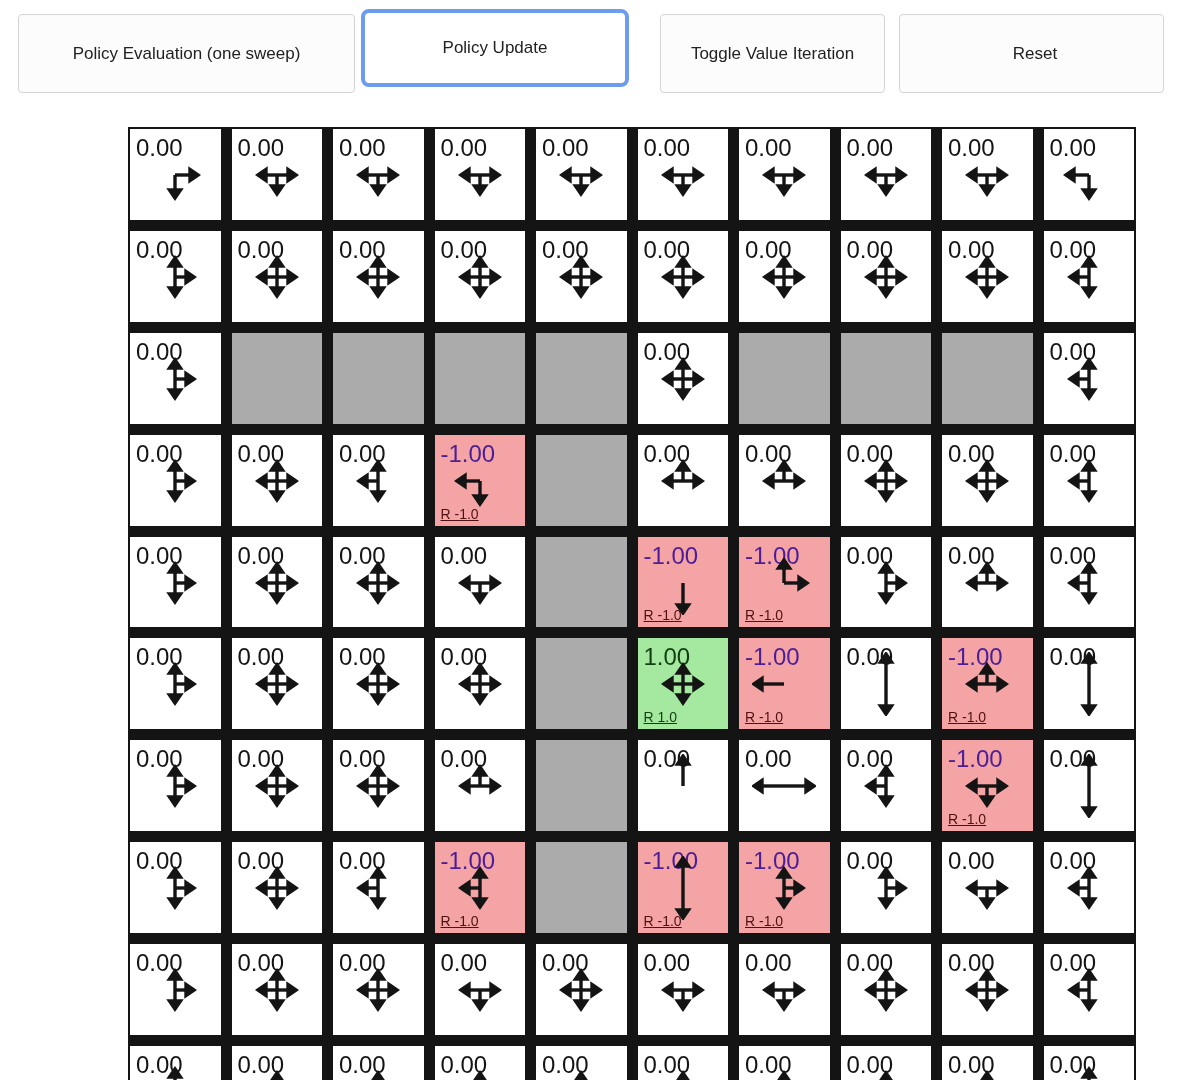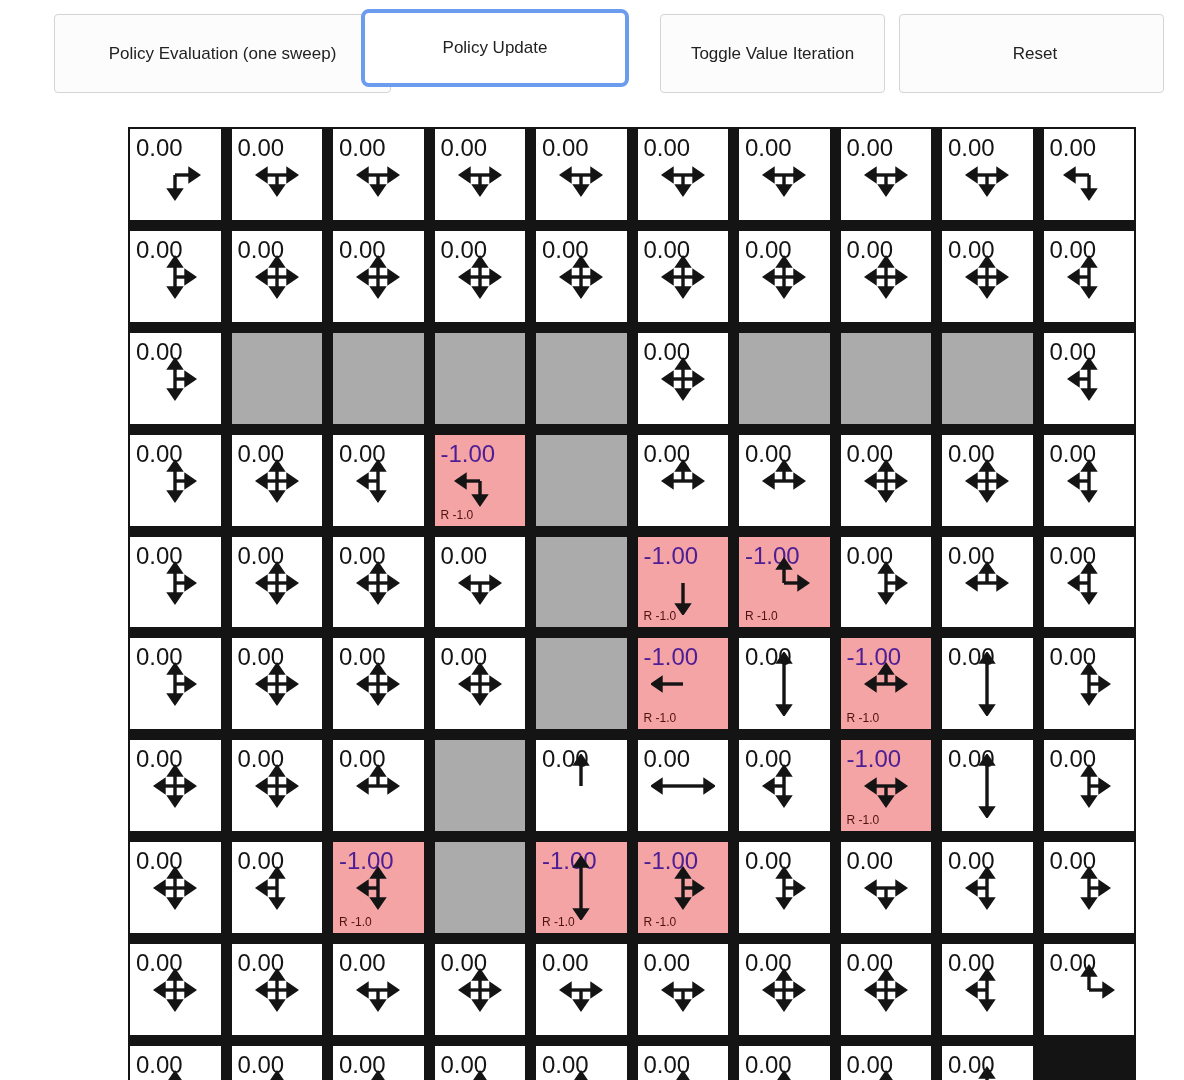--- a/index.html
+++ b/index.html
@@ -3,38 +3,38 @@
 <meta charset="utf-8">
 <style>
   html,body{margin:0;padding:0;background:#ffffff;width:1184px;height:1080px;
     font-family:"Liberation Sans", sans-serif; position:relative; overflow:hidden;}
 
   
   .btn{position:absolute;display:flex;align-items:center;justify-content:center;
     background:#fcfcfc;border:1px solid #d4d4d4;border-radius:4px;
     font-size:17px;color:#222;cursor:pointer;box-sizing:border-box;user-select:none;}
   .btn.active{background:#ffffff;border:4px solid #6c9ced;border-radius:8px;}
-  #btn-0{left:18px;top:14px;width:337px;height:79px;margin-left:36px;}
+  #btn-0{left:18px;top:14px;width:337px;height:79px;}
   #btn-1{left:361px;top:9px;width:268px;height:78px;}
   #btn-2{left:660px;top:14px;width:225px;height:79px;}
   #btn-3{left:899px;top:14px;width:265px;height:79px;padding-left:7px;}
 
   
   .grid{position:absolute;left:128px;top:127px;display:grid;
     grid-template-columns:repeat(10,90.5px);grid-template-rows:repeat(10,90.9px);
     gap:11px;background:#141414;padding:2px;border:0;}
   .cell{position:relative;box-sizing:border-box;}
   .cell.w{background:#ffffff;}
   .cell.g{background:#ababab;}
   .cell.r{background:#f4a4a4;}
   .cell.gn{background:#a5e8a0;}
   .val{position:absolute;top:6px;left:6px;font-size:24px;color:#141414;line-height:1.05;}
   .cell.r .val{color:#4c1d95;}
   .cell.gn .val{color:#123f12;}
-  .rew{position:absolute;bottom:4px;left:6px;font-size:12px;}
+  .rew{position:absolute;bottom:4px;left:6px;font-size:14px;text-decoration:underline;}
   .cell.r .rew{color:#4f1111;}
   .cell.gn .rew{color:#123f12;}
   .arr{position:absolute;left:50%;top:46px;transform:translate(-50%,-50%);}
 </style>
 </head>
 <body>
 
 <div>
   <div class="btn" id="btn-0">
     <span>Policy Evaluation (one sweep)</span>
@@ -664,20 +664,36 @@
           <line x1="0" y1="0" x2="11" y2="0"></line>
           <polygon points="19,0 11,5.5 11,-5.5"></polygon>
           <line x1="0" y1="0" x2="0" y2="-11"></line>
           <polygon points="0,-19 5.5,-11 -5.5,-11"></polygon>
           <line x1="0" y1="0" x2="0" y2="11"></line>
           <polygon points="0,19 -5.5,11 5.5,11"></polygon>
         </g>
       </svg>
     </div>
     <div class="cell g"></div>
+    <div class="cell gn">
+      <span class="val">1.00</span>
+      <svg class="arr" width="64" height="64" viewBox="-32 -32 64 64">
+        <g stroke="#141414" stroke-width="3.4" fill="#141414">
+          <line x1="0" y1="0" x2="-11" y2="0"></line>
+          <polygon points="-19,0 -11,-5.5 -11,5.5"></polygon>
+          <line x1="0" y1="0" x2="11" y2="0"></line>
+          <polygon points="19,0 11,5.5 11,-5.5"></polygon>
+          <line x1="0" y1="0" x2="0" y2="-11"></line>
+          <polygon points="0,-19 5.5,-11 -5.5,-11"></polygon>
+          <line x1="0" y1="0" x2="0" y2="11"></line>
+          <polygon points="0,19 -5.5,11 5.5,11"></polygon>
+        </g>
+      </svg>
+      <span class="rew">R 1.0</span>
+    </div>
     <div class="cell r">
       <span class="val">-1.00</span>
       <svg class="arr" width="64" height="64" viewBox="-32 -32 64 64">
         <g stroke="#141414" stroke-width="3.4" fill="#141414">
           <line x1="0" y1="0" x2="-22" y2="0"></line>
           <polygon points="-30,0 -22,-5.5 -22,5.5"></polygon>
         </g>
       </svg>
       <span class="rew">R -1.0</span>
     </div>

